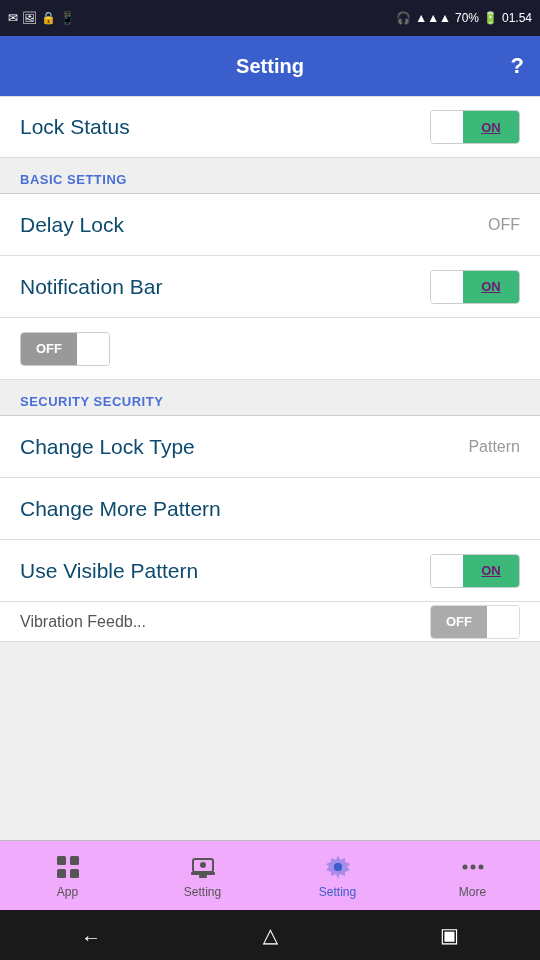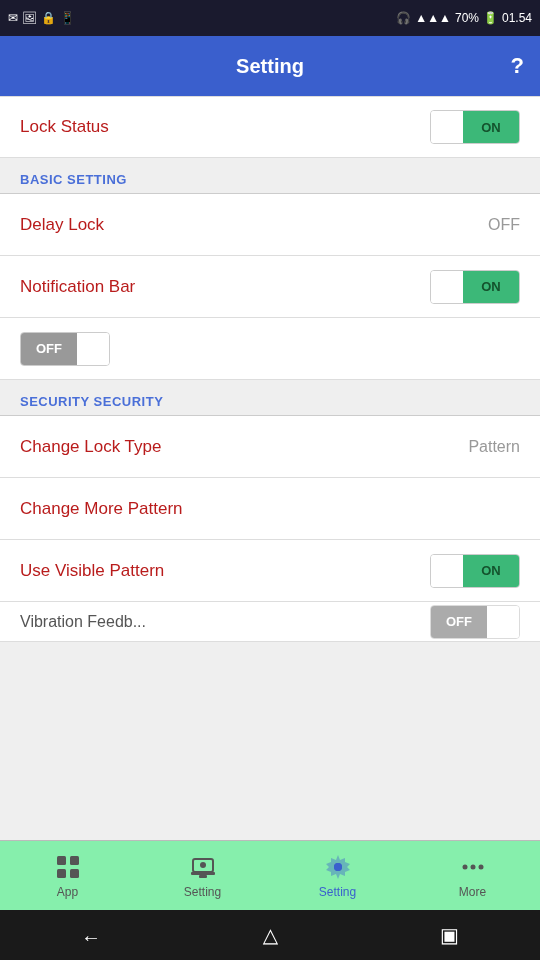--- a/index.html
+++ b/index.html
@@ -78,22 +78,22 @@
       align-items: center;
       justify-content: space-between;
       padding: 0 20px;
       height: 62px;
       border-bottom: 1px solid #ddd;
     }
     .setting-row:first-of-type {
       border-top: 1px solid #ddd;
     }
     .setting-label {
-      font-size: 17px;
-      color: #b91c1c;
+      font-size: 21px;
+      color: #0c4a6e;
     }
     .setting-value {
       font-size: 16px;
       color: #999;
     }
 
     
     .section-header {
       padding: 14px 36px 6px 20px;
       font-size: 13px;
@@ -119,23 +119,24 @@
       height: 100%;
       background: white;
     }
     .toggle-on-part {
       width: 56px;
       height: 100%;
       background: #3cb878;
       display: flex;
       align-items: center;
       justify-content: center;
-      color: #14532d;
+      color: #701a75;
       font-size: 13px;
       font-weight: bold;
+      text-decoration: underline;
     }
     .toggle-off-label {
       display: flex;
       align-items: center;
       width: 90px;
       height: 34px;
       border-radius: 4px;
       overflow: hidden;
       border: 1px solid #ccc;
     }
@@ -156,21 +157,21 @@
       background: white;
     }
 
     
     .bottom-nav {
       position: absolute;
       bottom: 50px;
       left: 0;
       width: 100%;
       height: 70px;
-      background: #86efac;
+      background: #f0abfc;
       display: flex;
       align-items: center;
       justify-content: space-around;
       border-top: 1px solid #bbb;
     }
     .nav-item {
       display: flex;
       flex-direction: column;
       align-items: center;
       gap: 4px;

